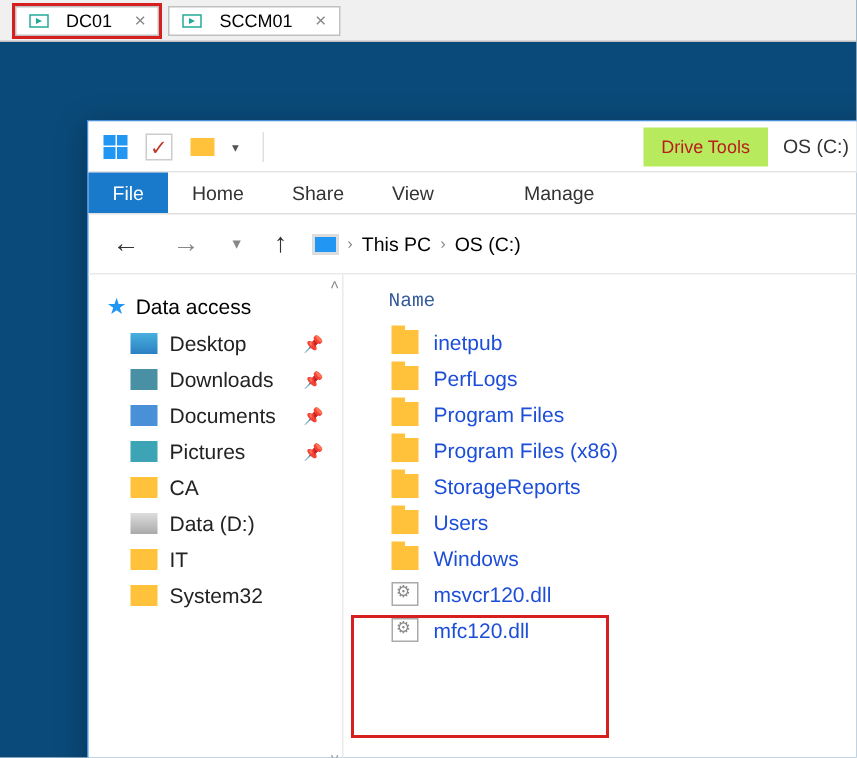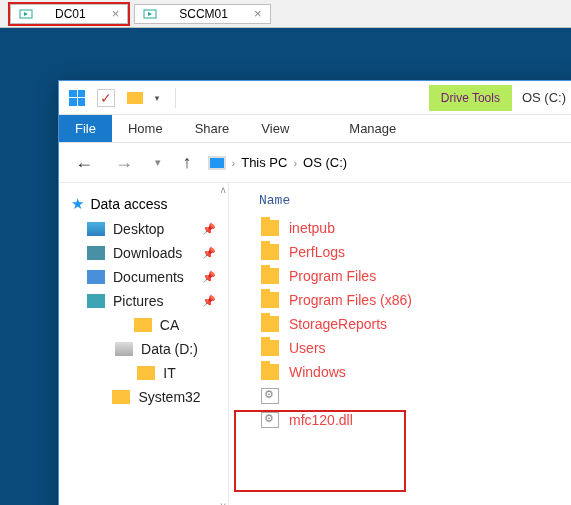--- a/index.html
+++ b/index.html
@@ -1,38 +1,38 @@
 <!DOCTYPE html>
 <html><head>
   <meta charset="utf-8">
   <style>
     * { margin: 0; padding: 0; box-sizing: border-box; font-family: "Segoe UI", Tahoma, sans-serif; }
     body { width: 571px; height: 505px; background: #0a4a7a; overflow: hidden; position: relative; }
 
     
     .vm-tabs { height: 28px; background: #f0f0f0; border-bottom: 1px solid #c0c0c0; display: flex; align-items: center; padding-left: 10px; }
-    .vm-tab { display: flex; align-items: center; height: 20px; padding: 0 8px; background: #fff; border: 1px solid #c0c0c0; margin-right: 6px; font-size: 12px; gap: 22px; }
+    .vm-tab { display: flex; align-items: center; height: 20px; padding: 0 8px; background: #fff; border: 1px solid #c0c0c0; margin-right: 6px; font-size: 12px; gap: 11px; }
     .vm-tab-icon { width: 14px; height: 14px; display: inline-block; }
     .vm-tab-close { font-size: 13px; color: #888; cursor: pointer; margin-left: 4px; }
     .highlight-red { outline: 2px solid #d62020; outline-offset: 0; }
 
     
     .explorer { position: absolute; left: 58px; top: 80px; right: -10px; bottom: -10px; background: #fff; border: 1px solid #4a90d9; box-shadow: 0 4px 20px rgba(0,0,0,.3); }
 
     
     .titlebar { height: 34px; background: #fff; display: flex; align-items: center; border-bottom: 1px solid #e5e5e5; }
     .tb-left { display: flex; align-items: center; gap: 12px; padding-left: 10px; }
     .tb-win-icon { width: 16px; height: 16px; display: grid; grid-template-columns: 1fr 1fr; grid-template-rows: 1fr 1fr; gap: 1px; }
     .tb-win-icon span { background: #2196f3; }
     .tb-check { color: #c0392b; font-size: 14px; border: 1px solid #ccc; padding: 0 2px; }
     .tb-folder { width: 16px; height: 12px; background: #ffc23a; position: relative; }
     .tb-caret { font-size: 9px; color: #555; }
     .tb-sep { width: 1px; height: 20px; background: #e0e0e0; margin: 0 4px; }
     .tb-context { margin-left: auto; display: flex; align-items: center; gap: 10px; padding-right: 14px; }
-    .drive-tools { background: #b8ea5e; padding: 6px 12px; font-size: 12px; color: #701a75; }
+    .drive-tools { background: #b8ea5e; padding: 6px 12px; font-size: 12px; color: #b91c1c; }
     .tb-title { font-size: 13px; color: #333; }
 
     
     .ribbon { height: 28px; display: flex; align-items: center; border-bottom: 1px solid #e0e0e0; }
     .ribbon-tab { padding: 6px 16px; font-size: 13px; color: #333; cursor: pointer; }
     .ribbon-tab.file { background: #1979ca; color: #fff; }
 
     
     .navbar { height: 40px; display: flex; align-items: center; padding: 0 10px; gap: 10px; border-bottom: 1px solid #eaeaea; }
     .nav-btn { font-size: 18px; color: #888; cursor: pointer; padding: 2px 6px; }
@@ -40,38 +40,38 @@
     .crumb { display: flex; align-items: center; gap: 6px; font-size: 13px; }
     .crumb-icon { width: 18px; height: 14px; background: #ddd; display: inline-block; position: relative; }
     .crumb-icon::after { content: ""; position: absolute; left: 2px; top: 2px; width: 14px; height: 10px; background: #2196f3; }
     .crumb-sep { color: #888; font-size: 11px; }
 
     
     .panes { display: flex; height: calc(100% - 102px); }
     .sidebar { width: 170px; border-right: 1px solid #eaeaea; overflow-y: auto; padding: 8px 0 8px 10px; position: relative; }
     .side-group { margin-bottom: 14px; }
     .side-header { display: flex; align-items: center; gap: 6px; font-size: 14px; padding: 4px 2px; cursor: pointer; }
-    .side-item { display: flex; align-items: center; gap: 8px; font-size: 14px; padding: 4px 2px 4px 18px; color: #222; cursor: pointer; justify-content: center; }
+    .side-item { display: flex; align-items: center; gap: 8px; font-size: 14px; padding: 4px 2px 4px 18px; color: #222; cursor: pointer; }
     .pin { color: #999; font-size: 11px; margin-left: auto; padding-right: 10px; }
     .star { color: #2196f3; font-size: 15px; }
     .icon-box { width: 18px; height: 14px; display: inline-block; flex-shrink: 0; }
     .folder-ico { background: #ffc23a; }
     .desktop-ico { background: linear-gradient(#4ab0e0,#2a80c0); }
     .download-ico { background: #4a90a4; }
     .doc-ico { background: #4a90d9; }
     .pic-ico { background: #3da4b5; }
     .drive-ico { background: linear-gradient(#ddd,#aaa); }
     .scroll-arrow { position: absolute; right: 2px; font-size: 10px; color: #888; }
     .scroll-up { top: 2px; }
     .scroll-down { bottom: 2px; }
 
     .content { flex: 1; padding: 10px 10px 10px 28px; position: relative; }
     .col-header { font-size: 13px; color: #355a9a; margin-bottom: 10px; padding-left: 2px; font-family: Liberation Mono, monospace; }
     .file-list { display: flex; flex-direction: column; gap: 4px; }
-    .file-row { display: flex; align-items: center; gap: 10px; font-size: 14px; color: #ef4444; padding: 2px 4px; }
+    .file-row { display: flex; align-items: center; gap: 10px; font-size: 14px; color: #1d4ed8; padding: 2px 4px; }
     .file-ico { width: 18px; height: 16px; display: inline-block; flex-shrink: 0; }
     .folder-f { background: #ffc23a; position: relative; }
     .folder-f::before { content:""; position:absolute; top:-3px; left:0; width:9px; height:3px; background:#ffc23a; }
     .exe-f { border: 1px solid #aaa; background: #fff; position: relative; }
     .exe-f::after { content:""; position:absolute; left:2px; top:2px; right:2px; bottom:2px; background: linear-gradient(#cde, #8ad 50%, #cde); }
     .dll-f { border: 1px solid #aaa; background: #fff; position: relative; }
     .dll-f::after { content:"⚙"; position:absolute; left:2px; top:-1px; font-size:11px; color:#888; }
     .red-box { position: absolute; border: 2px solid #d62020; }
 
     .watermark { position: absolute; right: 10px; bottom: 8px; color: rgba(255,255,255,.8); font-size: 13px; z-index: 50; }
@@ -217,20 +217,21 @@
           <div class="file-row">
             <span class="file-ico folder-f"></span>
             <span>Users</span>
           </div>
           <div class="file-row">
             <span class="file-ico folder-f"></span>
             <span>Windows</span>
           </div>
           <div class="file-row">
             <span class="file-ico dll-f"></span>
+            <span>msvcr120.dll</span>
           </div>
           <div class="file-row">
             <span class="file-ico dll-f"></span>
             <span>mfc120.dll</span>
           </div>
         </div>
     </div>
   </div>
 
 </div>

